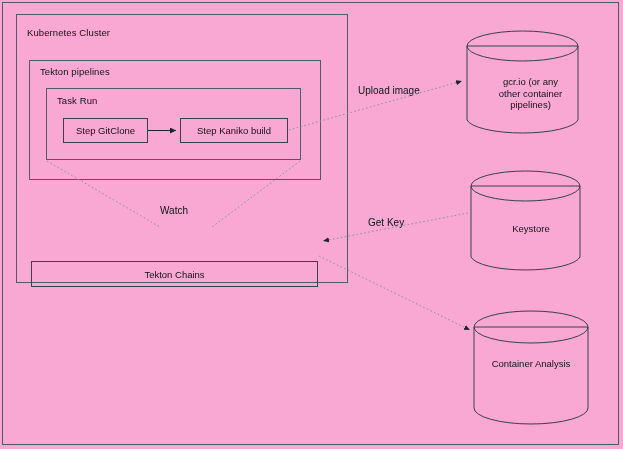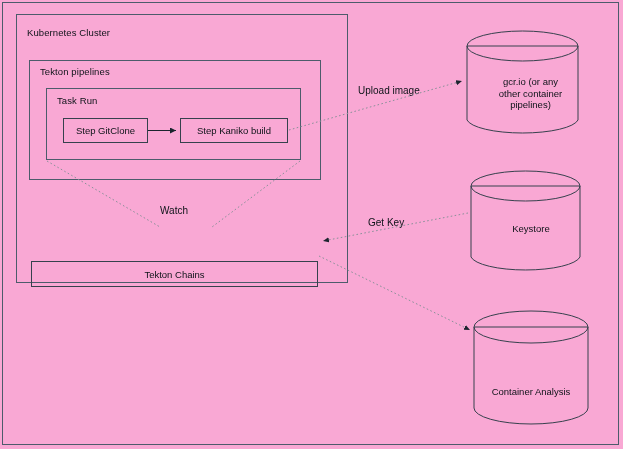--- a/index.html
+++ b/index.html
@@ -132,21 +132,21 @@
     <div class="cyl-label" style="top:53px;">
       <div>Keystore</div>
     </div>
   </div>
 
   <div class="cyl" style="left:473px; top:310px; width:116px; height:116px;">
     <svg width="116" height="116" viewBox="0 0 116 116" aria-hidden="true">
       <path d="M1,17 L1,98 A57,16 0 0 0 115,98 L115,17 Z" fill="none" stroke="#36414d" stroke-width="1"></path>
       <ellipse cx="58" cy="17" rx="57" ry="16" fill="none" stroke="#36414d" stroke-width="1"></ellipse>
     </svg>
-    <div class="cyl-label" style="top:76px;">
+    <div class="cyl-label" style="top:48px;">
       <div>Container Analysis</div>
     </div>
   </div>
 
   <svg id="overlay-lines" viewBox="0 0 623 449">
     <defs>
       <marker id="arrow-solid" markerWidth="7" markerHeight="7" refX="6" refY="3" orient="auto" markerUnits="userSpaceOnUse">
         <path d="M0,0 L6,3 L0,6 Z" fill="#1b242e"></path>
       </marker>
       <marker id="arrow-dot" markerWidth="7" markerHeight="7" refX="6" refY="3" orient="auto" markerUnits="userSpaceOnUse">

